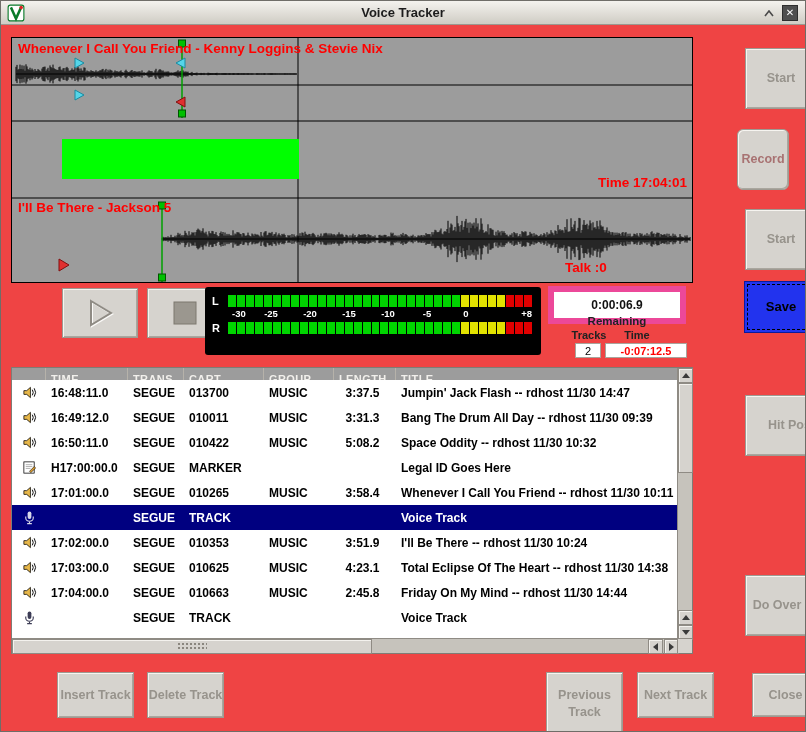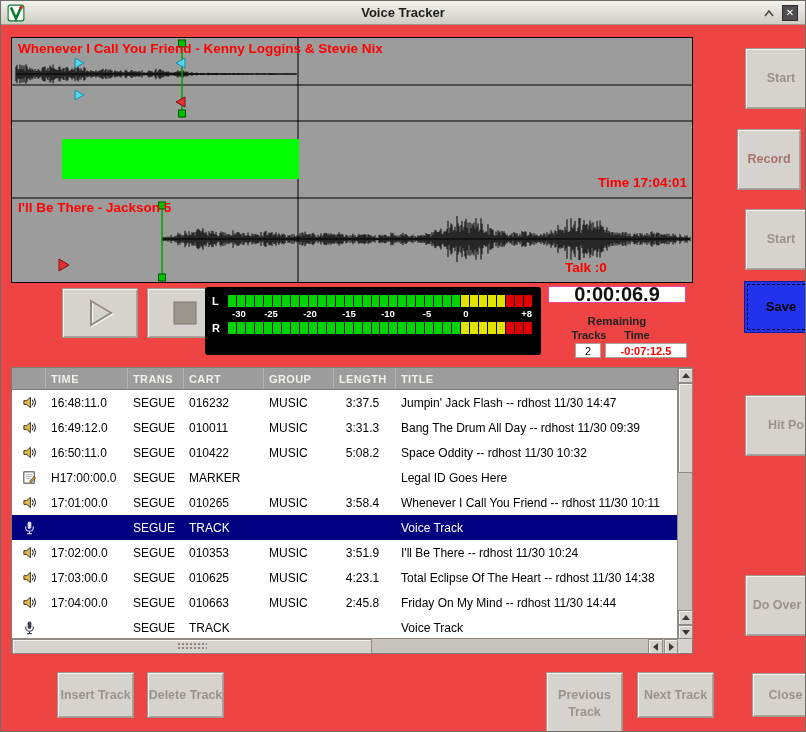--- a/index.html
+++ b/index.html
@@ -59,21 +59,21 @@
     outline:1px dashed #000; outline-offset:-4px; font-size:13px;
     box-shadow:none;
   }
 
   
   .t-play { left:29px; top:287px; width:76px; height:50px; }
   .t-stop { left:114px; top:287px; width:76px; height:50px; }
 
   
   .s-start1 { left:712px; top:47px;  width:72px; height:61px; }
-  .s-record { left:704px; top:128px; width:64px; height:61px; }
+  .s-record { left:704px; top:128px; width:52px; height:61px;border-radius:6px; }
   .s-start2 { left:712px; top:208px; width:72px; height:61px; }
   .s-save   { left:711px; top:280px; width:74px; height:52px; }
   .s-hitpost{ left:712px; top:394px; width:93px; height:61px; }
   .s-doover { left:712px; top:574px; width:64px; height:61px; }
 
   
   .b-insert { left:24px;  top:671px; width:77px; height:46px; }
   .b-delete { left:114px; top:671px; width:77px; height:46px; }
   .b-prev   { left:513px; top:671px; width:77px; height:64px; }
   .b-next   { left:604px; top:671px; width:77px; height:46px; }
@@ -92,24 +92,24 @@
   .m-scale { position:relative; height:13px; margin-left:20px; }
   .m-scale span {
     position:absolute; top:0; color:#fff; font-size:9.5px; font-weight:bold;
     transform:translateX(-50%);
   }
   .m-scale span.first { transform:none; }
   .m-scale span.last  { right:0; transform:none; }
 
   
   .time-box {
-    position:absolute; left:547px; top:285px; width:138px; height:17px;
-    background:#fff; border:1px solid #ec4899;
+    position:absolute; left:547px; top:285px; width:138px; height:38px;
+    background:#fff; border:6px solid #ec4899;
     display:flex; align-items:center; justify-content:center;
-    font-weight:bold; font-size:20px; color:#111;
+    font-weight:bold; font-size:12px; color:#111;
   }
   .rem-label  { position:absolute; left:547px; top:314px; width:138px; text-align:center;
                 font-weight:bold; font-size:11.5px; color:#222; }
   .rem-th     { position:absolute; top:328px; width:60px; text-align:center;
                 font-weight:bold; font-size:11px; color:#222; }
   .rem-th.tracks { left:558px; } .rem-th.time { left:606px; }
   .rem-val {
     position:absolute; top:342px; height:15px; background:#fff; border:1px solid #a8a49c;
     display:flex; align-items:center; justify-content:center; font-size:11px;
   }
@@ -123,22 +123,22 @@
   }
   .log-header {
     position:absolute; left:0; top:0; width:667px; height:22px;
     background:#9c9c9c; color:#f2f0ec;
     display:grid; grid-template-columns:34px 82px 56px 80px 70px 62px 1fr;
     font-size:11px; font-weight:bold; letter-spacing:.4px;
     border-bottom:1px solid #7a7a7a;
   }
   .log-header span { display:flex; align-items:center; padding-left:5px;
     border-right:1px solid #b6b2aa; overflow:hidden; white-space:nowrap; }
-  .log-rows { position:absolute; left:0; top:22px; width:667px; height:250px;
-    background:#fff; overflow:hidden; }
+  .log-rows { position:absolute; left:0; top:12px; width:667px; height:250px;
+    background:#fff; overflow:hidden;font-weight:bold; }
   .log-row {
     height:25px; display:grid; grid-template-columns:34px 82px 56px 80px 70px 62px 1fr;
     align-items:center; font-size:12px; color:#000; background:#fff;
   }
   .log-row.selected { background:#000080; color:#fff; }
   .cell { padding-left:5px; white-space:nowrap; overflow:hidden; }
   .c-icon { display:flex; align-items:center; justify-content:center; padding:0; }
   .c-length { text-align:center; padding-right:10px; }
   .ic { display:none; width:15px; height:15px; }
   .type-audio  .ic-audio  { display:block; }
@@ -370,21 +370,21 @@
     <span class="cell c-icon">
       <svg class="ic ic-audio" viewBox="0 0 16 16">
         <polygon points="2,6 5,6 9,2.5 9,13.5 5,10 2,10" fill="#e8b84a" stroke="#000" stroke-width="0.8"></polygon>
         <path d="M11 5 q2 3 0 6" fill="none" stroke="#000" stroke-width="1"></path>
         <path d="M13 3.5 q3 4.5 0 9" fill="none" stroke="#000" stroke-width="1"></path>
       </svg>
 
     </span>
     <span class="cell c-time">16:48:11.0</span>
     <span class="cell c-trans">SEGUE</span>
-    <span class="cell c-cart">016232</span>
+    <span class="cell c-cart">013700</span>
     <span class="cell c-group">MUSIC</span>
     <span class="cell c-length">3:37.5</span>
     <span class="cell c-title">Jumpin' Jack Flash -- rdhost 11/30 14:47</span>
   </div>
         <div class="log-row type-audio">
     <span class="cell c-icon">
       <svg class="ic ic-audio" viewBox="0 0 16 16">
         <polygon points="2,6 5,6 9,2.5 9,13.5 5,10 2,10" fill="#e8b84a" stroke="#000" stroke-width="0.8"></polygon>
         <path d="M11 5 q2 3 0 6" fill="none" stroke="#000" stroke-width="1"></path>
         <path d="M13 3.5 q3 4.5 0 9" fill="none" stroke="#000" stroke-width="1"></path>

